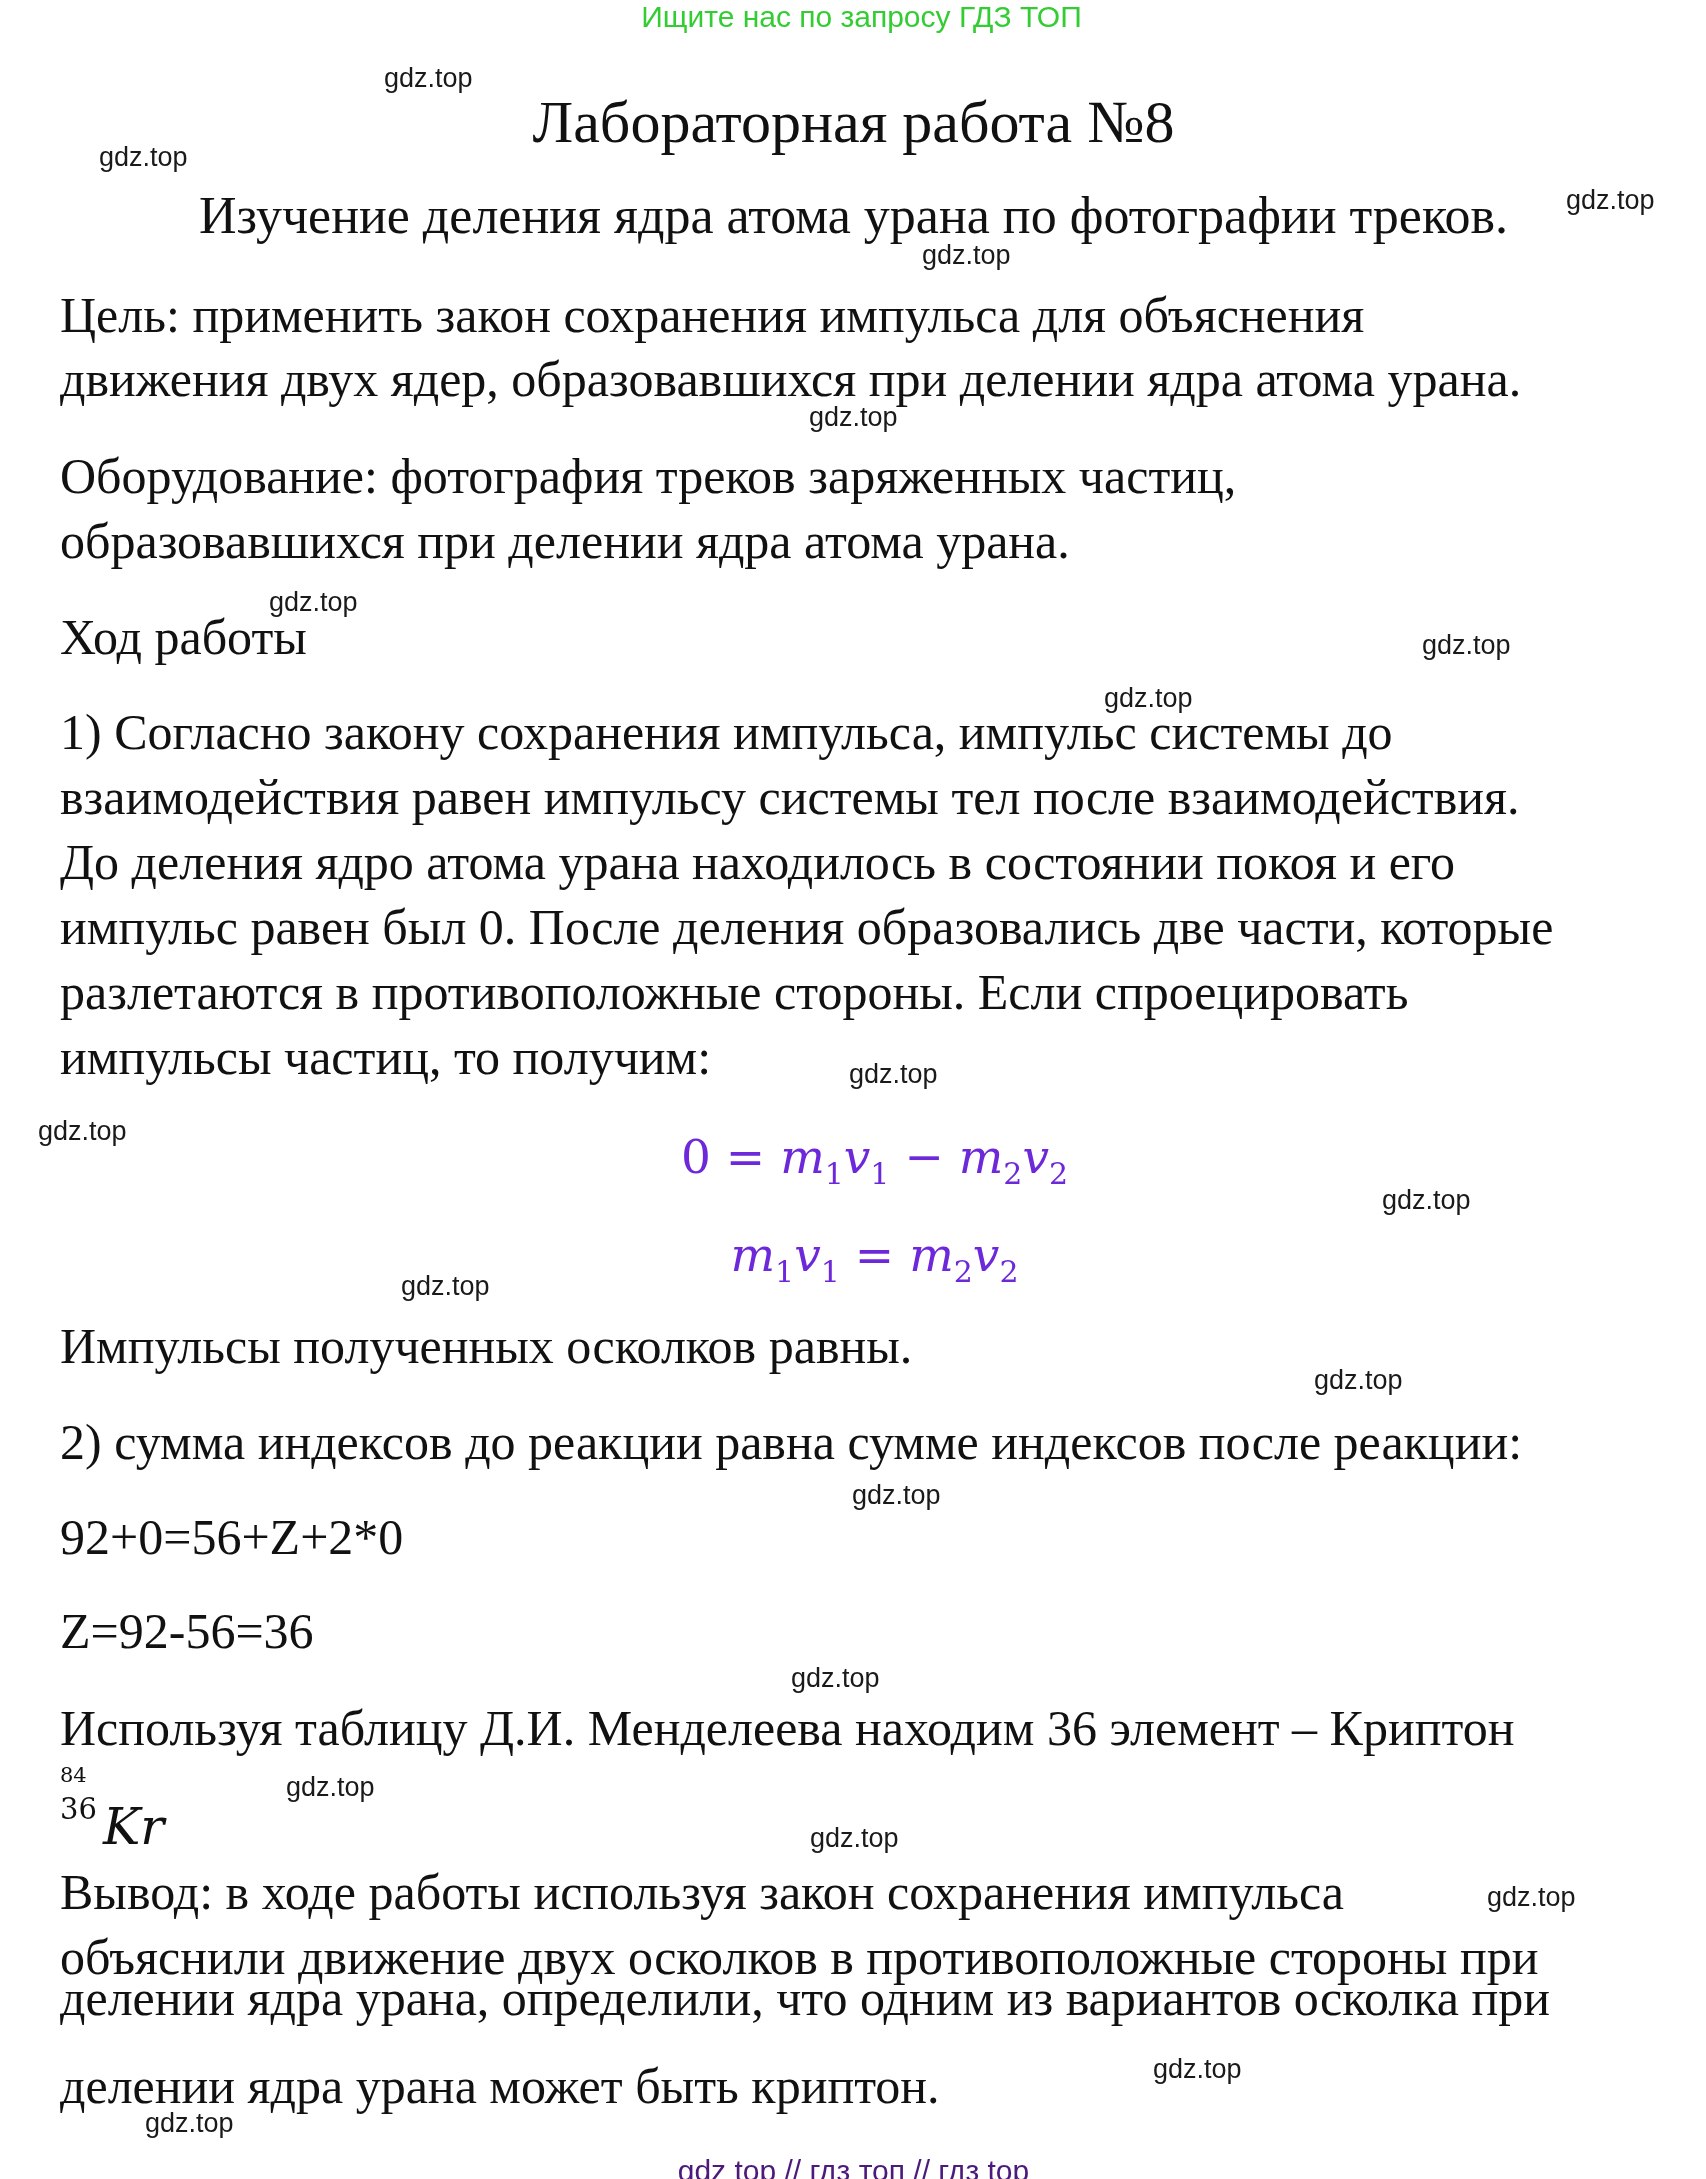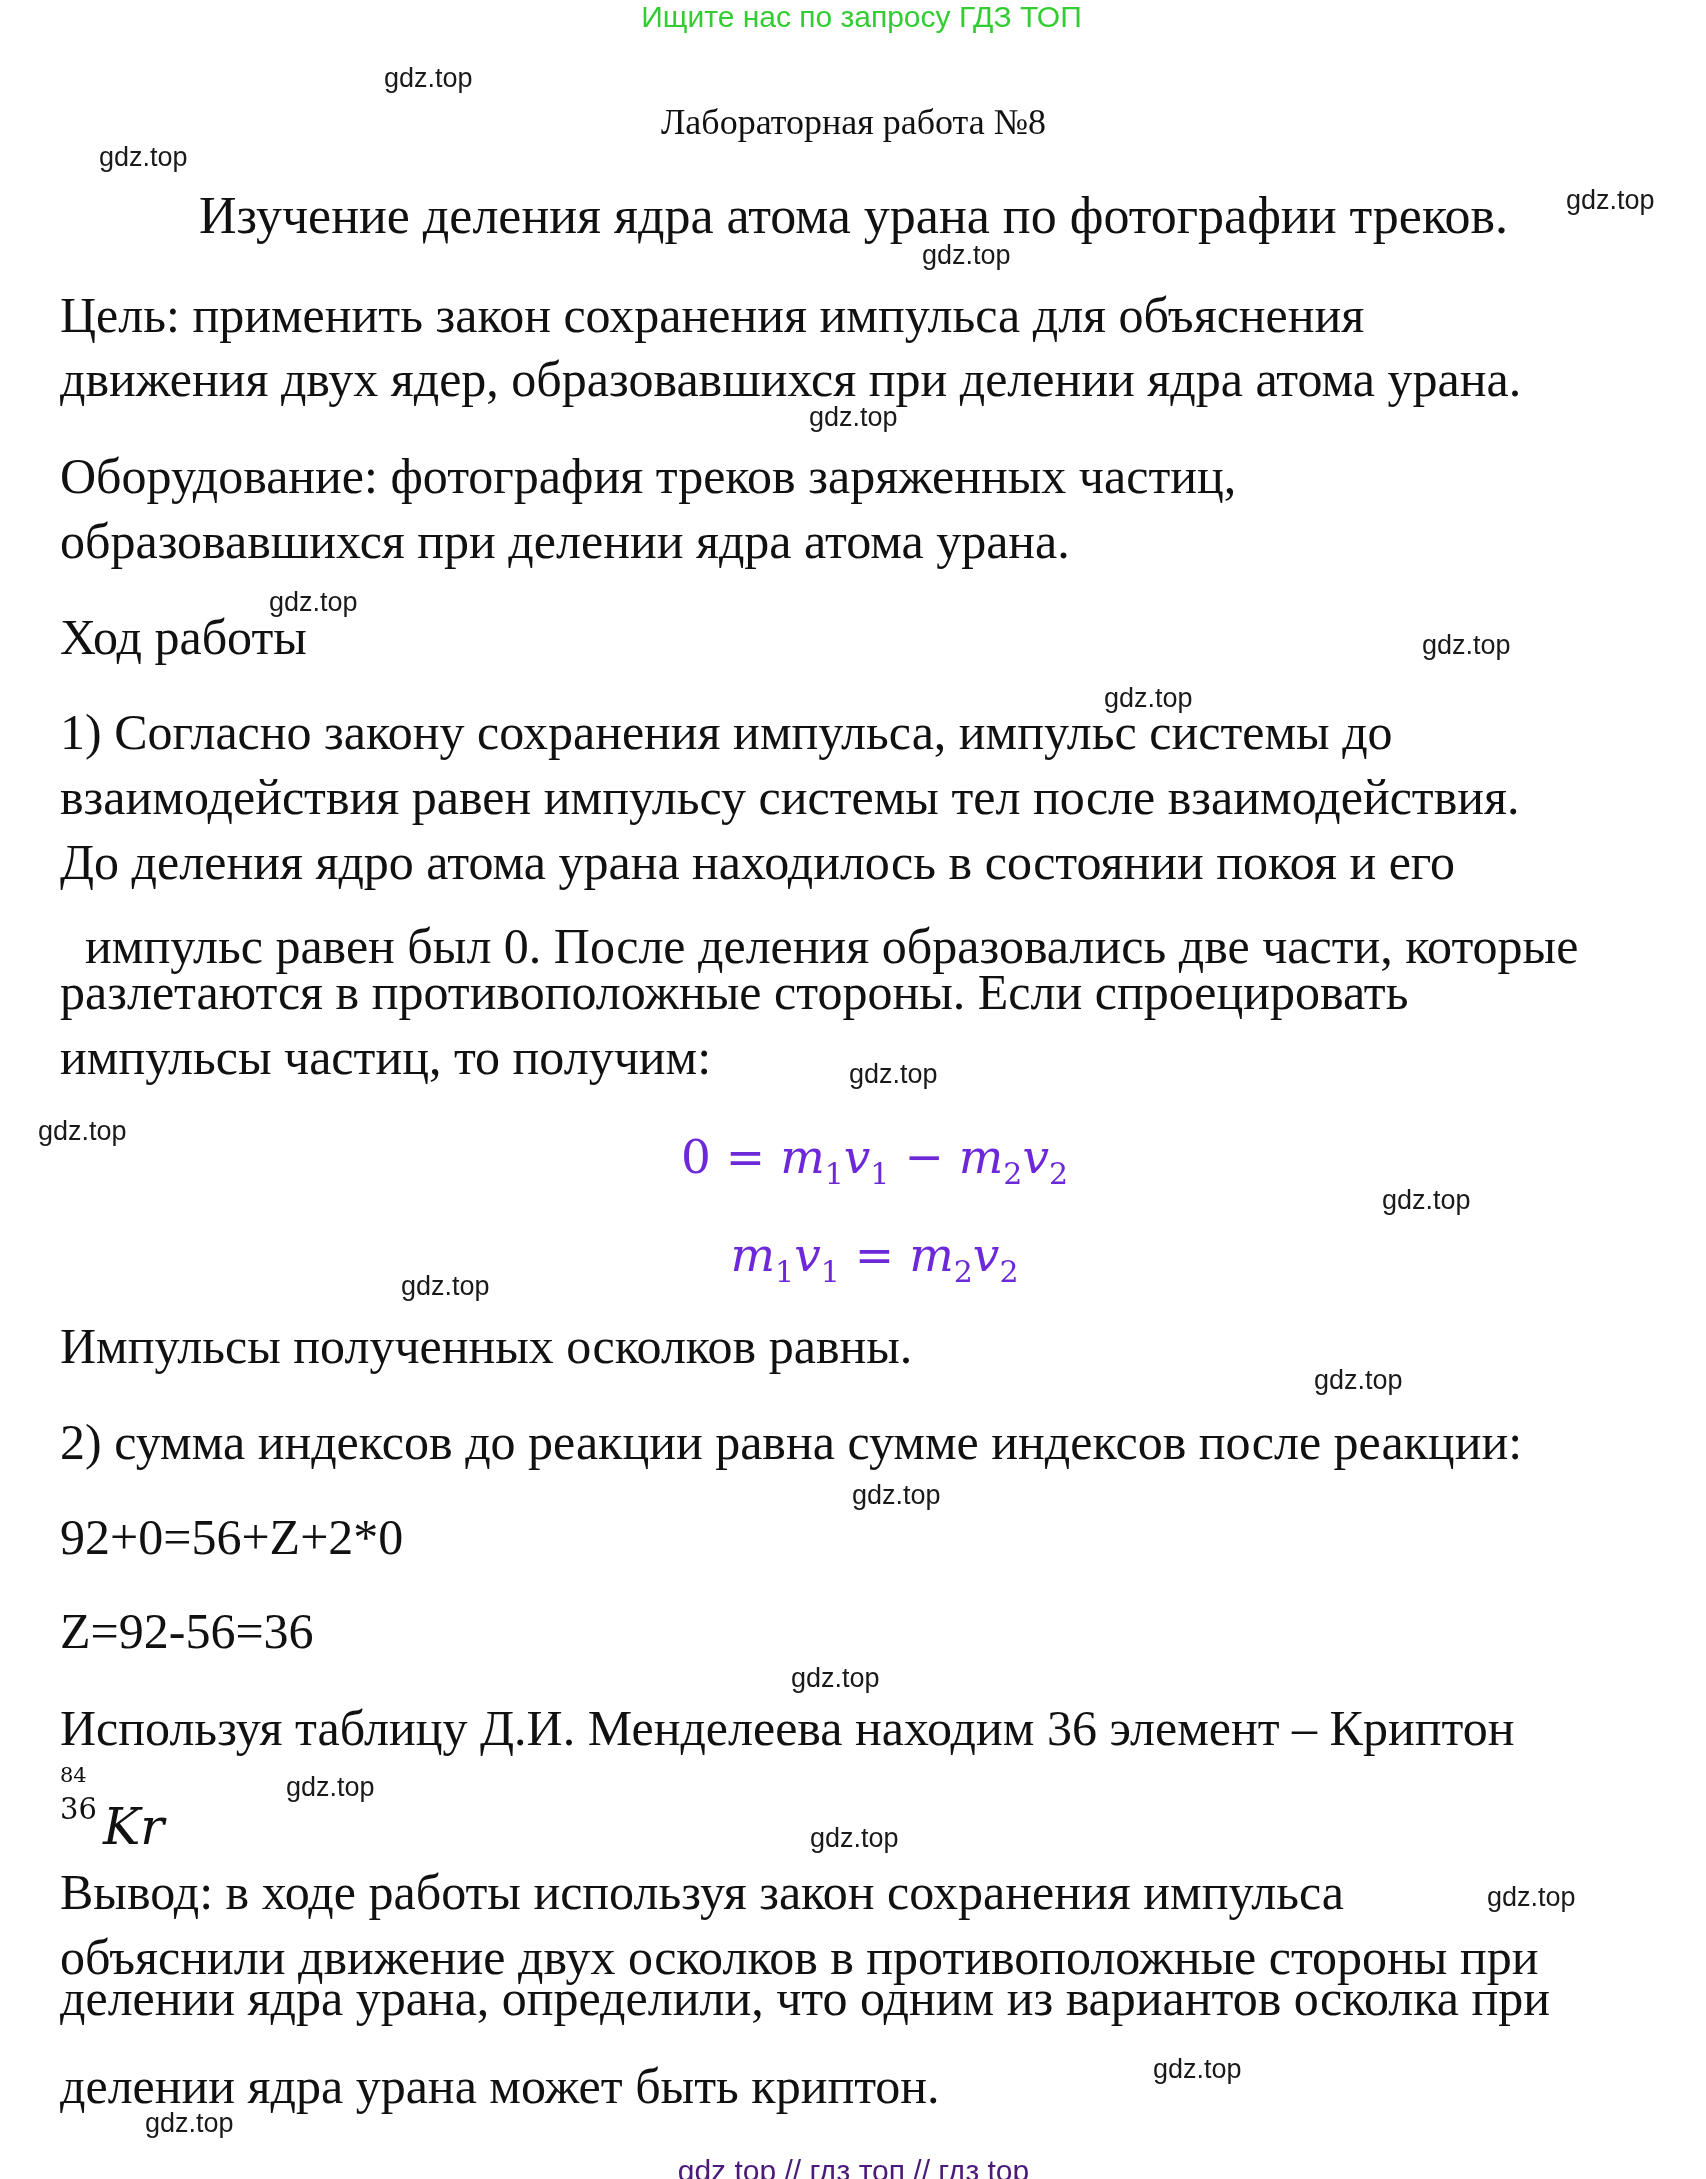--- a/index.html
+++ b/index.html
@@ -14,35 +14,35 @@
   .math { font-family:"DejaVu Serif","Liberation Serif",serif; font-size:47px; color:#6d28d9;margin-left:21px; }
   .math i { font-style:italic; }
   .math sub { font-size:30px; vertical-align:-10.7px; font-style:normal; }
   .iso { font-family:"DejaVu Serif","Liberation Serif",serif; color:#111; }
 </style>
 </head>
 <body>
 
 <div class="abs header">Ищите нас по запросу ГДЗ ТОП</div>
 
-<div class="abs serif center" style="top:93px; font-size:36px; line-height:59px;">Лабораторная работа №8</div>
+<div class="abs serif center" style="top:93px; font-size:60px; line-height:59px;">Лабораторная работа №8</div>
 <div class="abs serif center" style="top:186px; font-size:52px; line-height:59px;">Изучение деления ядра атома урана по фотографии треков.</div>
 
 <div class="abs serif body-line" style="top:283px;">Цель: применить закон сохранения импульса для объяснения</div>
 <div class="abs serif body-line" style="top:347px;text-align:center;">движения двух ядер, образовавшихся при делении ядра атома урана.</div>
 
 <div class="abs serif body-line" style="top:444px;">Оборудование: фотография треков заряженных частиц,</div>
 <div class="abs serif body-line" style="top:509px;">образовавшихся при делении ядра атома урана.</div>
 
 <div class="abs serif body-line" style="top:605px;">Ход работы</div>
 
 <div class="abs serif body-line" style="top:700px;">1) Согласно закону сохранения импульса, импульс системы до</div>
 <div class="abs serif body-line" style="top:765px;">взаимодействия равен импульсу системы тел после взаимодействия.</div>
 <div class="abs serif body-line" style="top:830px;">До деления ядро атома урана находилось в состоянии покоя и его</div>
-<div class="abs serif body-line" style="top:914px;margin-left:25px;">импульс равен был 0. После деления образовались две части, которые</div>
+<div class="abs serif body-line" style="top:895px;">импульс равен был 0. После деления образовались две части, которые</div>
 <div class="abs serif body-line" style="top:960px;">разлетаются в противоположные стороны. Если спроецировать</div>
 <div class="abs serif body-line" style="top:1025px;">импульсы частиц, то получим:</div>
 
 <div class="abs math center" style="top:1125px; line-height:63px;">
   <span>0</span>
   <span>=</span>
   <i>m</i><sub>1</sub><i>v</i><sub>1</sub>
   <span>−</span>
   <i>m</i><sub>2</sub><i>v</i><sub>2</sub>
 </div>

